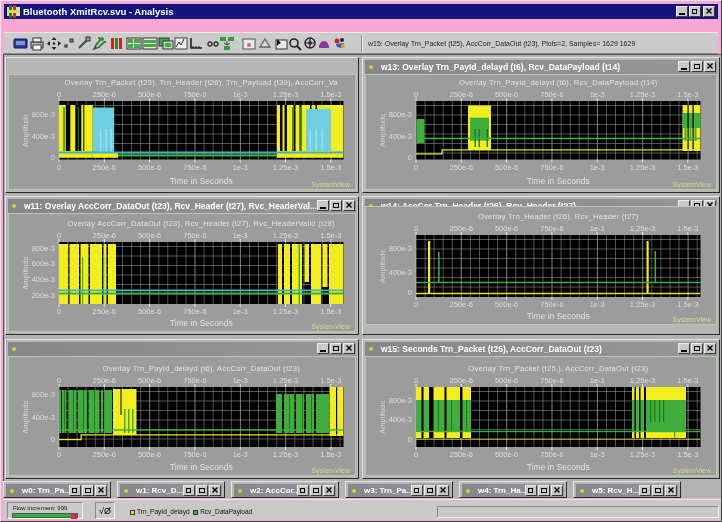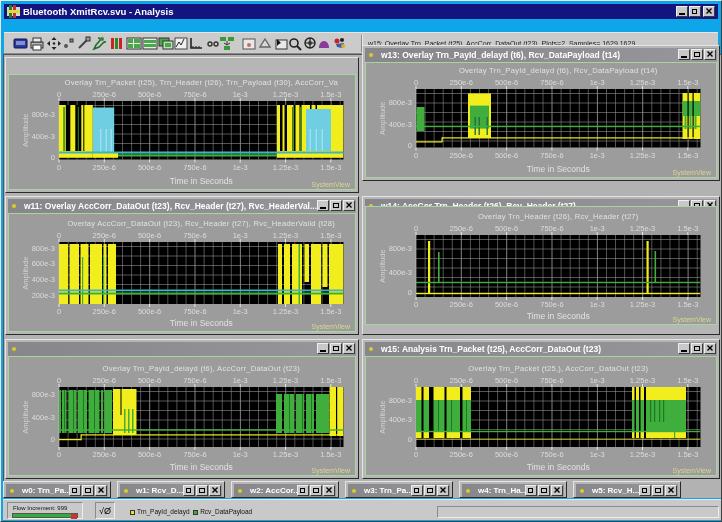--- a/index.html
+++ b/index.html
@@ -1,16 +1,16 @@
 <!DOCTYPE html>
 <html><head><meta charset="utf-8"><style>
 
 *{margin:0;padding:0;box-sizing:border-box}
 body{width:722px;height:522px;overflow:hidden;font-family:"Liberation Sans",sans-serif;background:#c6c6c6;position:relative}
-.app{position:absolute;left:0;top:0;width:722px;height:522px;background:#0ea5e9;
+.app{position:absolute;left:0;top:0;width:722px;height:522px;background:#f9a8d4;
 border-top:1px solid #e8e8e8;border-left:1px solid #e8e8e8;border-right:1px solid #404040;border-bottom:1px solid #404040;}
 .titlebar{position:absolute;left:3px;top:3px;right:3px;height:15px;background:#14147e;color:#fff;
 font-size:9.5px;font-weight:bold;line-height:15px;padding-left:19px}
 .appicon{position:absolute;left:3px;top:1px;width:13px;height:13px}
 .menubar{position:absolute;left:3px;top:18px;right:3px;height:13px;background:#cbcbcb;font-size:10px;color:#111;line-height:13px}
 .menubar span{position:absolute;top:0}
 .menubar u{text-decoration:underline}
 .toolbar{position:absolute;left:3px;top:31px;right:3px;height:22px;background:#cbcbcb;border-top:1px solid #e6e6e6;border-bottom:1px solid #8a8a8a}
 .tbtn{position:absolute;top:2px;width:18px;height:17px}
 .tfield{position:absolute;left:359px;top:3px;right:4px;height:16px;font-size:7px;color:#222;line-height:16px;padding-left:5px;white-space:nowrap;overflow:hidden}
@@ -264,21 +264,21 @@
           <text x="322.8" y="95.5" font-family="Liberation Sans, sans-serif" font-size="7.5" fill="#dcdcdc" text-anchor="middle">1.5e-3</text>
           <text x="47" y="43.0" font-family="Liberation Sans, sans-serif" font-size="7.5" fill="#dcdcdc" text-anchor="end">800e-3</text>
           <text x="47" y="64.5" font-family="Liberation Sans, sans-serif" font-size="7.5" fill="#dcdcdc" text-anchor="end">400e-3</text>
           <text x="47" y="86.0" font-family="Liberation Sans, sans-serif" font-size="7.5" fill="#dcdcdc" text-anchor="end">0</text>
           <text x="20" y="56.25" font-family="Liberation Sans, sans-serif" font-size="7.5" fill="#d0d0d0" text-anchor="middle" transform="rotate(-90 20 56.25)">Amplitude</text>
           <text x="193.25" text-anchor="middle" y="110" font-family="Liberation Sans, sans-serif" font-size="8.5" fill="#e2e2e2">Time in Seconds</text>
           <text x="342" y="113" font-family="Liberation Sans, sans-serif" font-size="7" fill="#d8d890" text-anchor="end">SystemView</text>
         </svg>
       </div>
 </div>
-<div class="win" style="left:361px;top:44px;width:358px;height:136px">
+<div class="win" style="left:361px;top:56px;width:358px;height:136px">
 <div class="tbar tb-in"><span class="wicon-in"></span><span class="ttext">w13: Overlay Trn_PayId_delayd (t6), Rcv_DataPayload (t14)</span><div class="btns" style="right:1px;top:1px">
 <div class="wb">
             <span class="g min"></span>
           </div>
 <div class="wb">
             <span class="g max"></span>
           </div>
 <div class="wb">
             <svg width="10" height="9" viewBox="0 0 10 9" style="position:absolute;left:0;top:0">
               <path d="M2.5 1.5l5 5m0-5l-5 5" stroke="#000" stroke-width="1.4"></path>
@@ -741,21 +741,21 @@
           <text x="47" y="41.0" font-family="Liberation Sans, sans-serif" font-size="7.5" fill="#dcdcdc" text-anchor="end">800e-3</text>
           <text x="47" y="63.5" font-family="Liberation Sans, sans-serif" font-size="7.5" fill="#dcdcdc" text-anchor="end">400e-3</text>
           <text x="47" y="85.5" font-family="Liberation Sans, sans-serif" font-size="7.5" fill="#dcdcdc" text-anchor="end">0</text>
           <text x="20" y="61.0" font-family="Liberation Sans, sans-serif" font-size="7.5" fill="#d0d0d0" text-anchor="middle" transform="rotate(-90 20 61.0)">Amplitude</text>
           <text x="193.25" text-anchor="middle" y="114" font-family="Liberation Sans, sans-serif" font-size="8.5" fill="#e2e2e2">Time in Seconds</text>
           <text x="342" y="117" font-family="Liberation Sans, sans-serif" font-size="7" fill="#d8d890" text-anchor="end">SystemView</text>
         </svg>
       </div>
 </div>
 <div class="win" style="left:361px;top:338px;width:358px;height:140px">
-<div class="tbar tb-in"><span class="wicon-in"></span><span class="ttext">w15: Analysis Trn_Packet (t25), AccCorr_DataOut (t23)</span><div class="btns" style="right:1px;top:1px">
+<div class="tbar tb-in"><span class="wicon-in"></span><span class="ttext">w15: Seconds Trn_Packet (t25), AccCorr_DataOut (t23)</span><div class="btns" style="right:1px;top:1px">
 <div class="wb">
             <span class="g min"></span>
           </div>
 <div class="wb">
             <span class="g max"></span>
           </div>
 <div class="wb">
             <svg width="10" height="9" viewBox="0 0 10 9" style="position:absolute;left:0;top:0">
               <path d="M2.5 1.5l5 5m0-5l-5 5" stroke="#000" stroke-width="1.4"></path>
             </svg>

